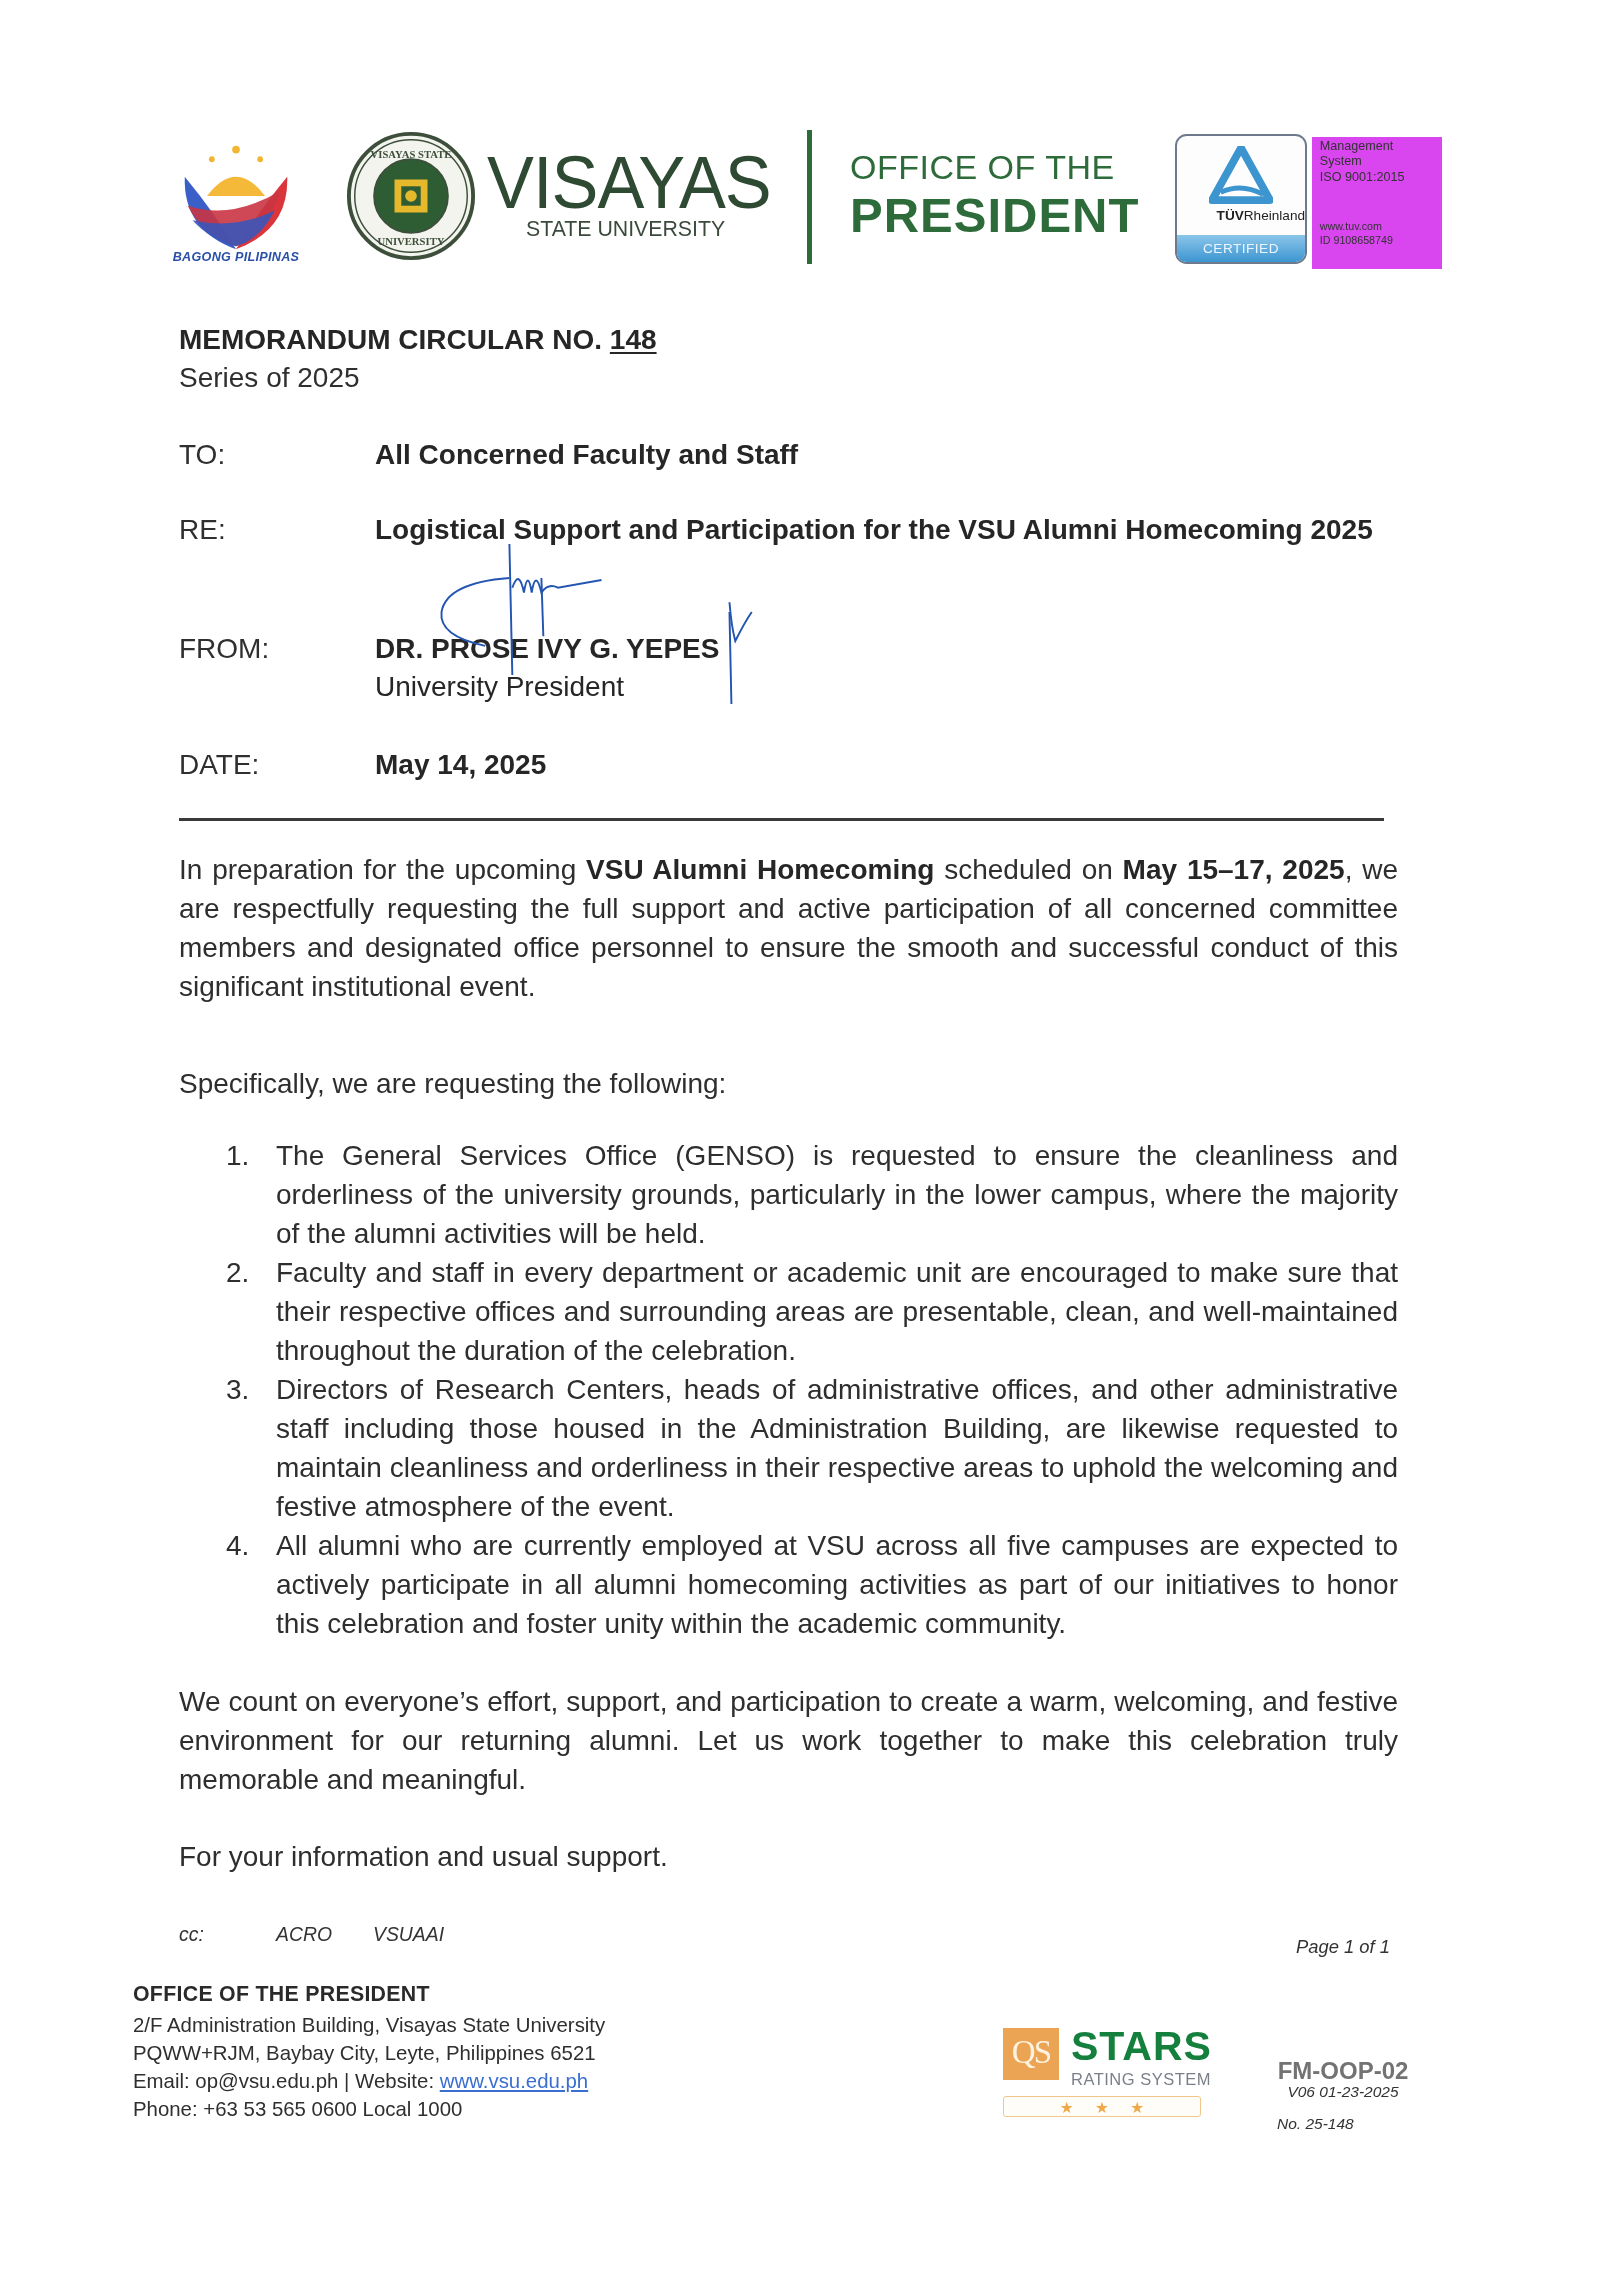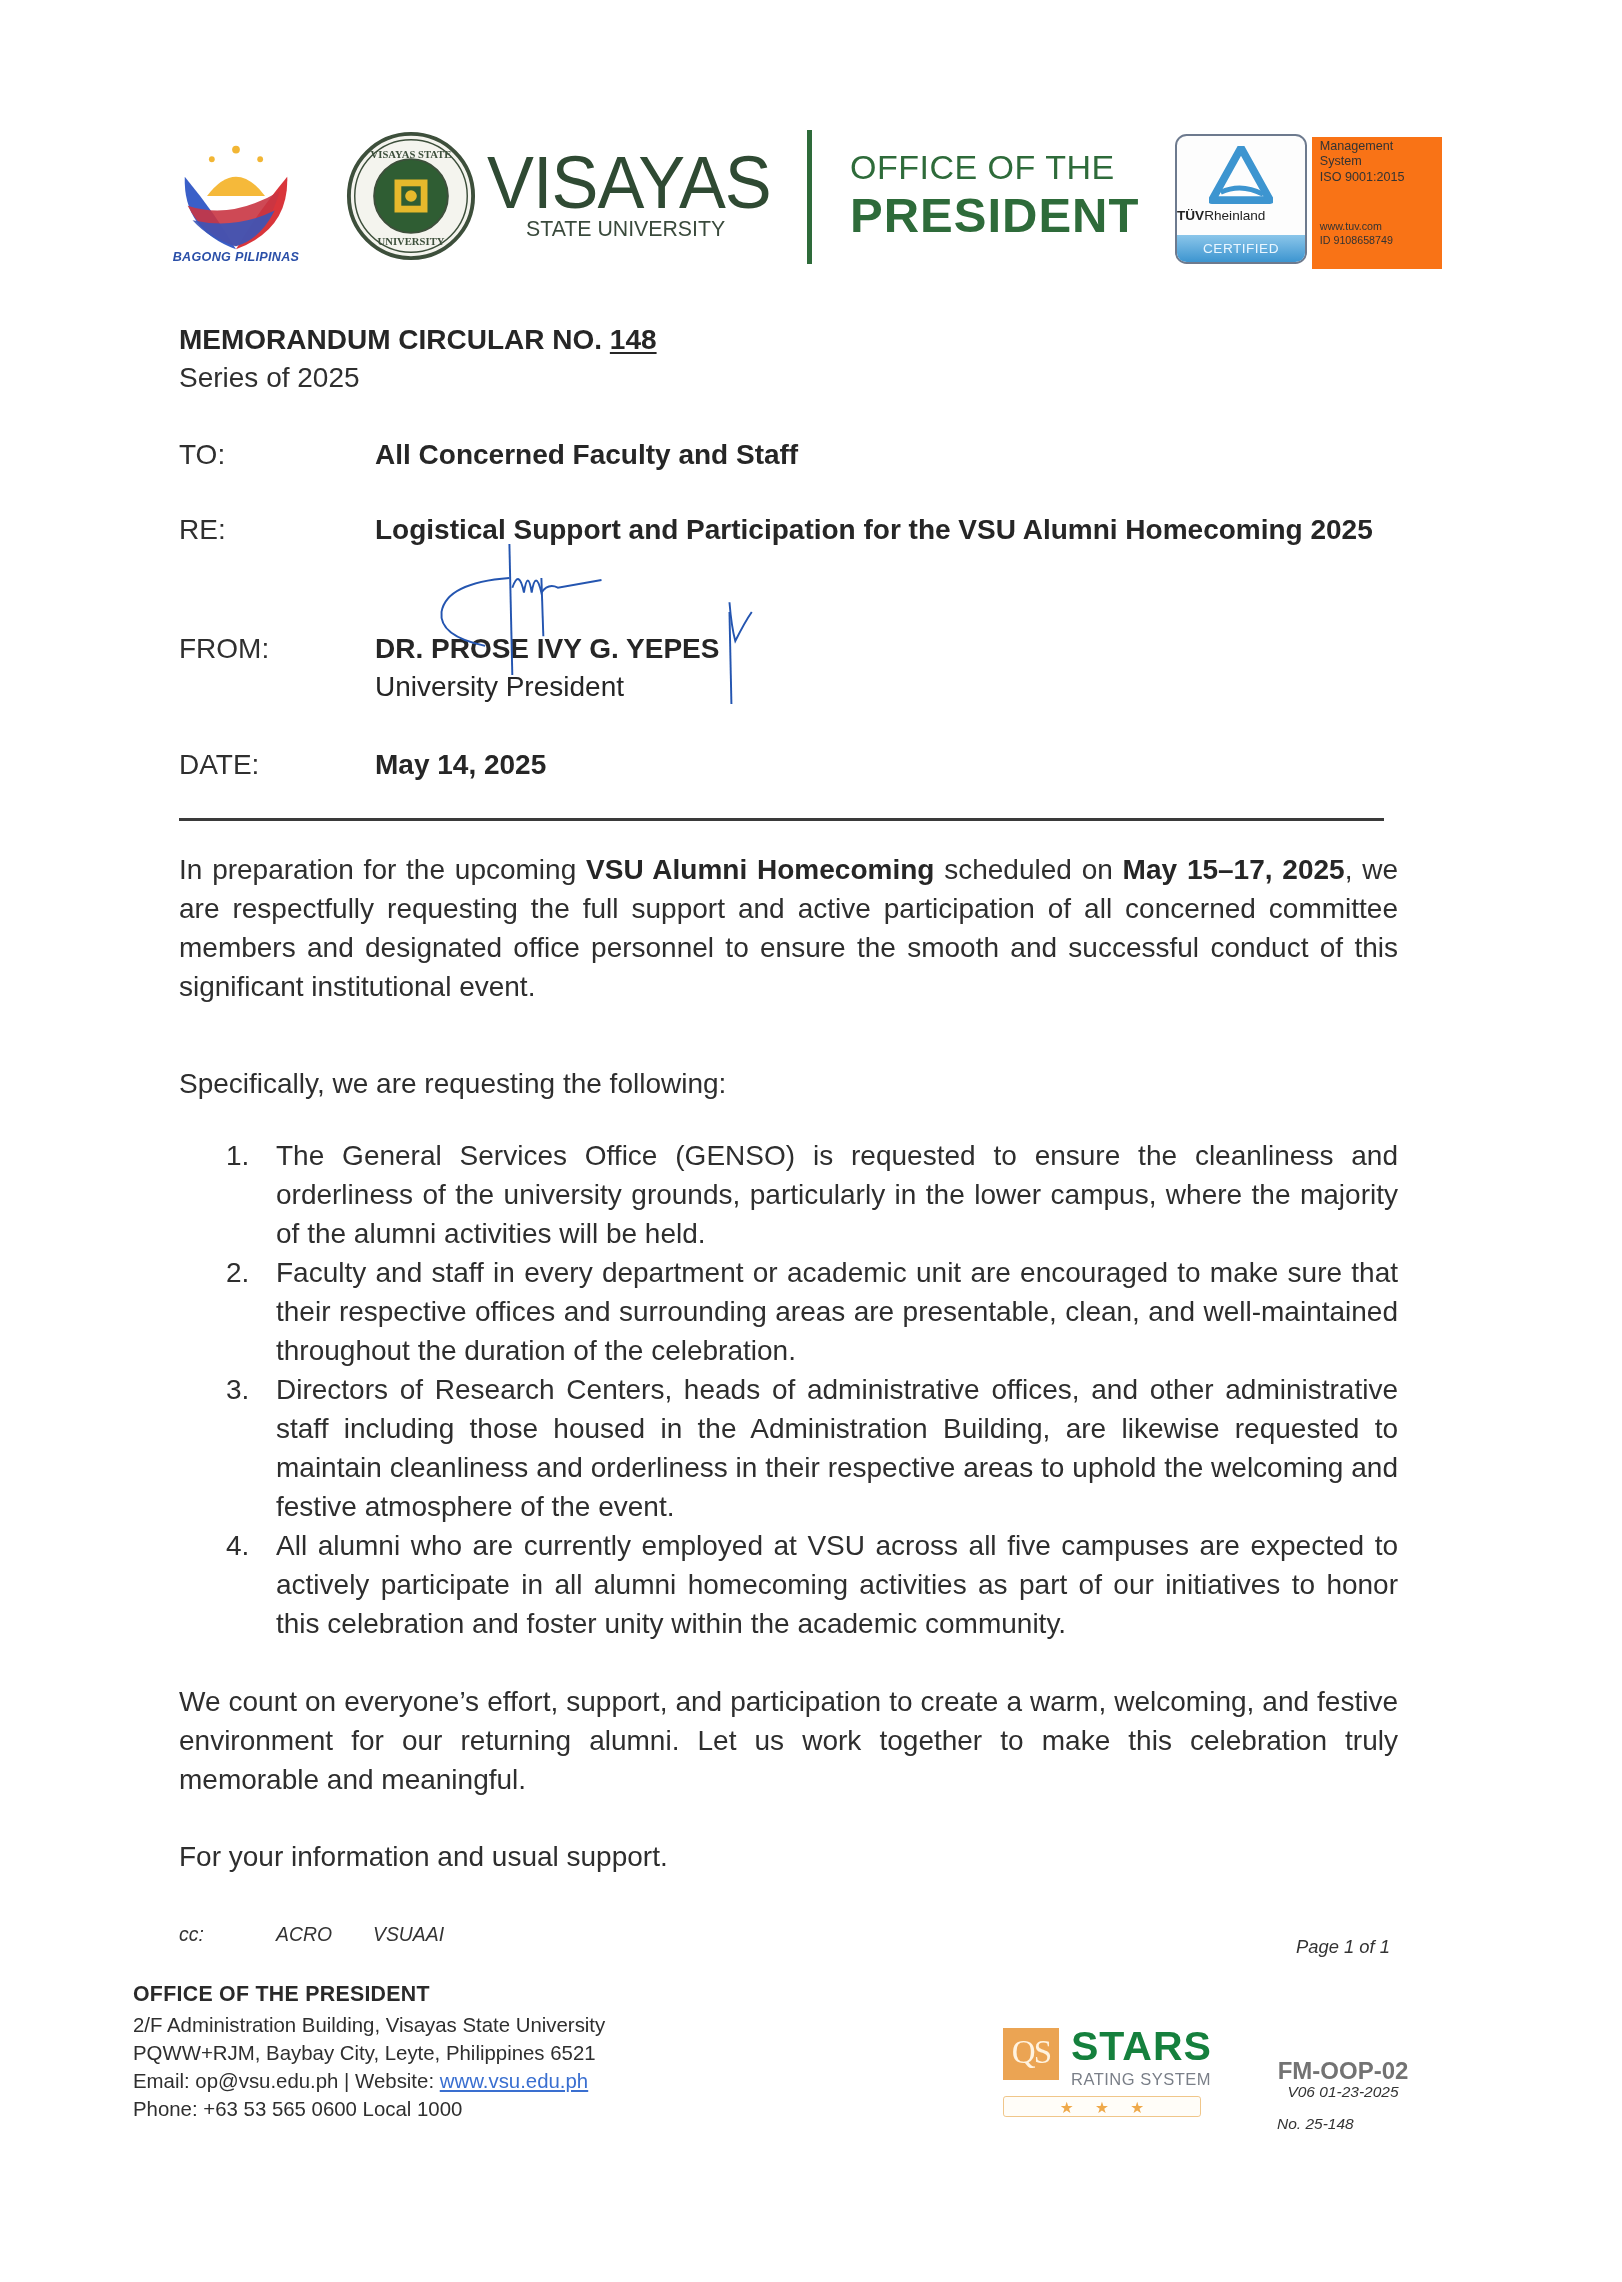--- a/index.html
+++ b/index.html
@@ -15,26 +15,26 @@
   .vsu-word { left: 487px; top: 146px; font-size: 74px; letter-spacing: -1px; color: #2f4a33; line-height: 1;
               font-family: "Liberation Sans", sans-serif; transform: scaleX(0.95); transform-origin: left top; }
   .vsu-sub { left: 526px; top: 217px; font-size: 21.3px; color: #3a4a3c; letter-spacing: 0; }
   .divider-v { left: 807px; top: 130px; width: 4.9px; height: 134px; background: #2e6b3a; }
   .office-of { left: 850px; top: 148px; font-size: 34px; color: #2e6b3a; letter-spacing: 0.5px; }
   .president { left: 850px; top: 187px; font-size: 49px; font-weight: bold; color: #2e6b3a; letter-spacing: 1px; }
 
   .tuv-box { left: 1175px; top: 134px; width: 128px; height: 126px; border: 2.9px solid #6d7a8e;
              border-radius: 11.6px; background: #fdfdfd; overflow: hidden; }
   .tuv-tri { position: absolute; left: 32px; top: 9.7px; width: 64px; height: 58px; }
-  .tuv-name { position: absolute; left: 0; right: 0; top: 72px; text-align: left; font-size: 13.6px; color: #222; }
+  .tuv-name { position: absolute; left: 0; right: 0; top: 72px; text-align: right; font-size: 13.6px; color: #222; }
   .tuv-name b { font-weight: bold; }
   .tuv-cert { position: absolute; left: 0; right: 0; bottom: 0; height: 27px; background: linear-gradient(#8bc6ea, #3d95d0);
               color: #eaf6ff; font-size: 13.6px; text-align: center; line-height: 27px; letter-spacing: 0.5px; }
   .tuv-info { left: 1312px; top: 137px; width: 116px; font-size: 12.6px; color: #333; line-height: 15.5px;
-              background: #f97316; padding: 1.9px 5.8px 5.8px 7.8px; height: 124px; }
+              background: #d946ef; padding: 1.9px 5.8px 5.8px 7.8px; height: 124px; }
   .tuv-info .gap { height: 35px; }
   .tuv-info .small { font-size: 10.7px; line-height: 13.6px; }
 
   
   .memo-title { left: 179px; top: 324px; font-size: 28px; font-weight: bold; color: #262626; letter-spacing: 0; }
   .memo-title u { text-decoration: underline; text-underline-offset: 2.9px; }
   .memo-series { left: 179px; top: 362px; font-size: 28px; color: #2f2f2f; }
 
   .row-label { left: 179px; font-size: 28px; color: #2f2f2f; }
   .row-val { left: 375px; font-size: 28px; color: #262626; }

